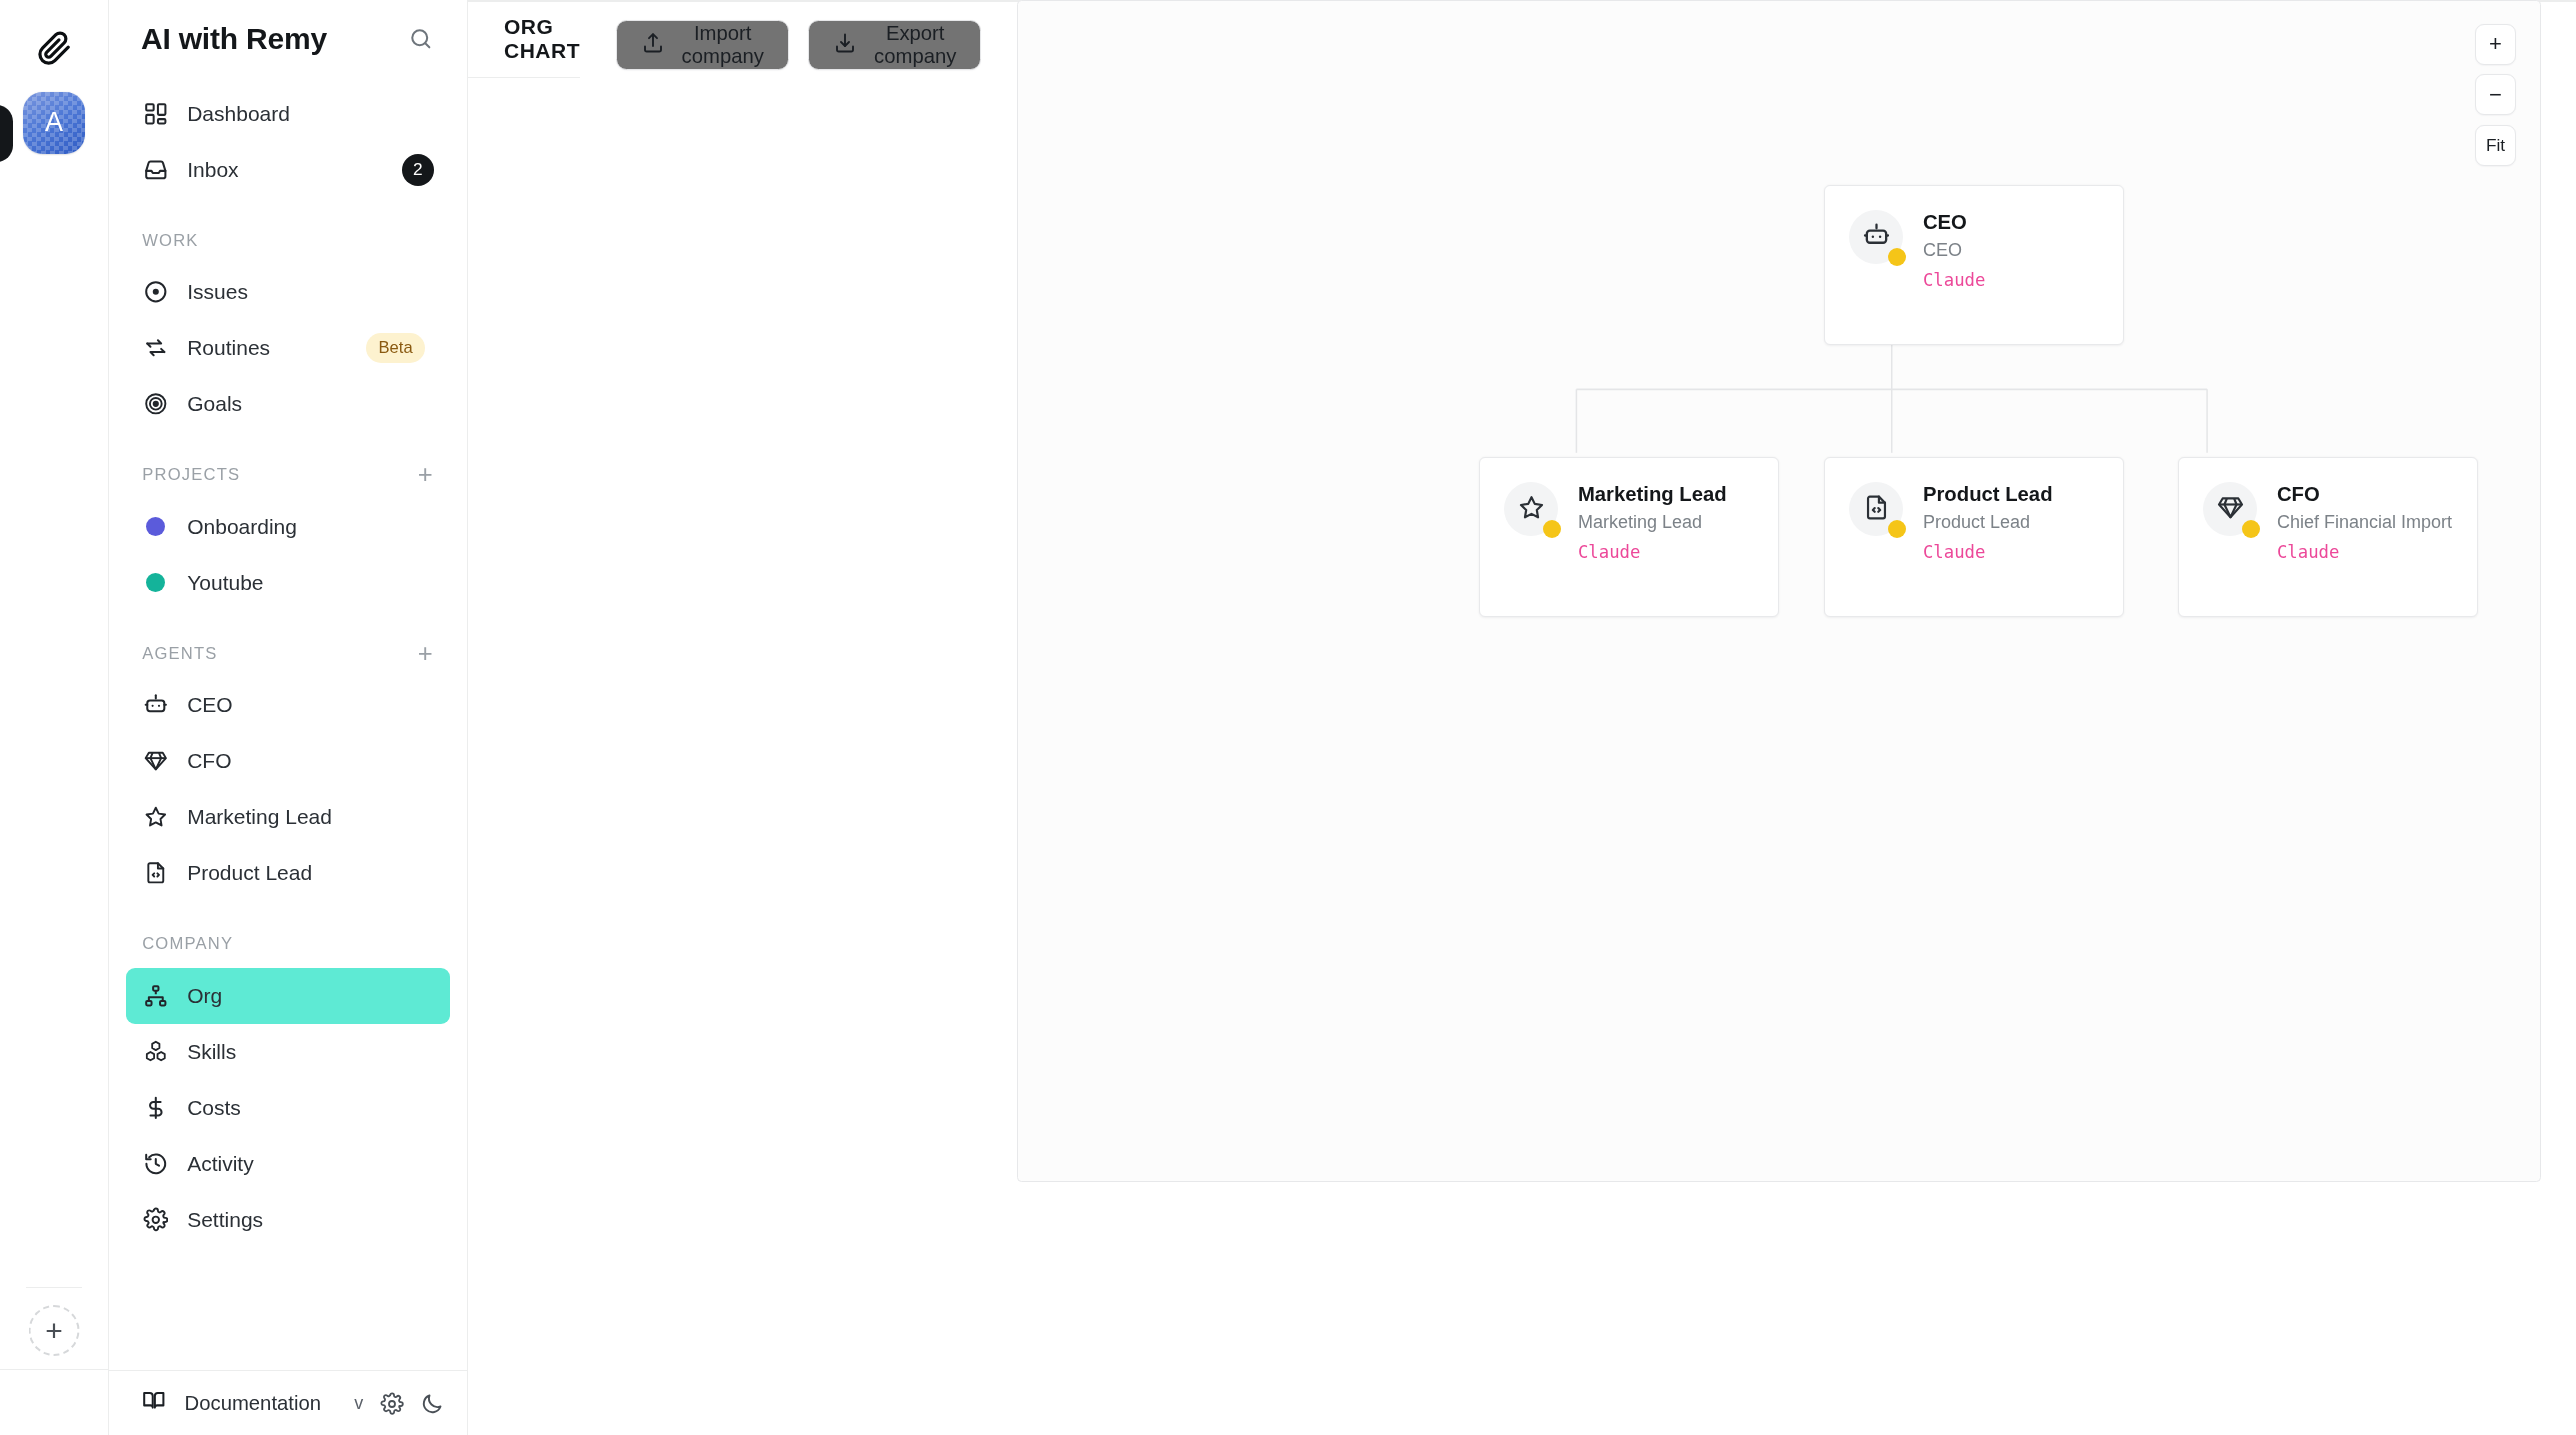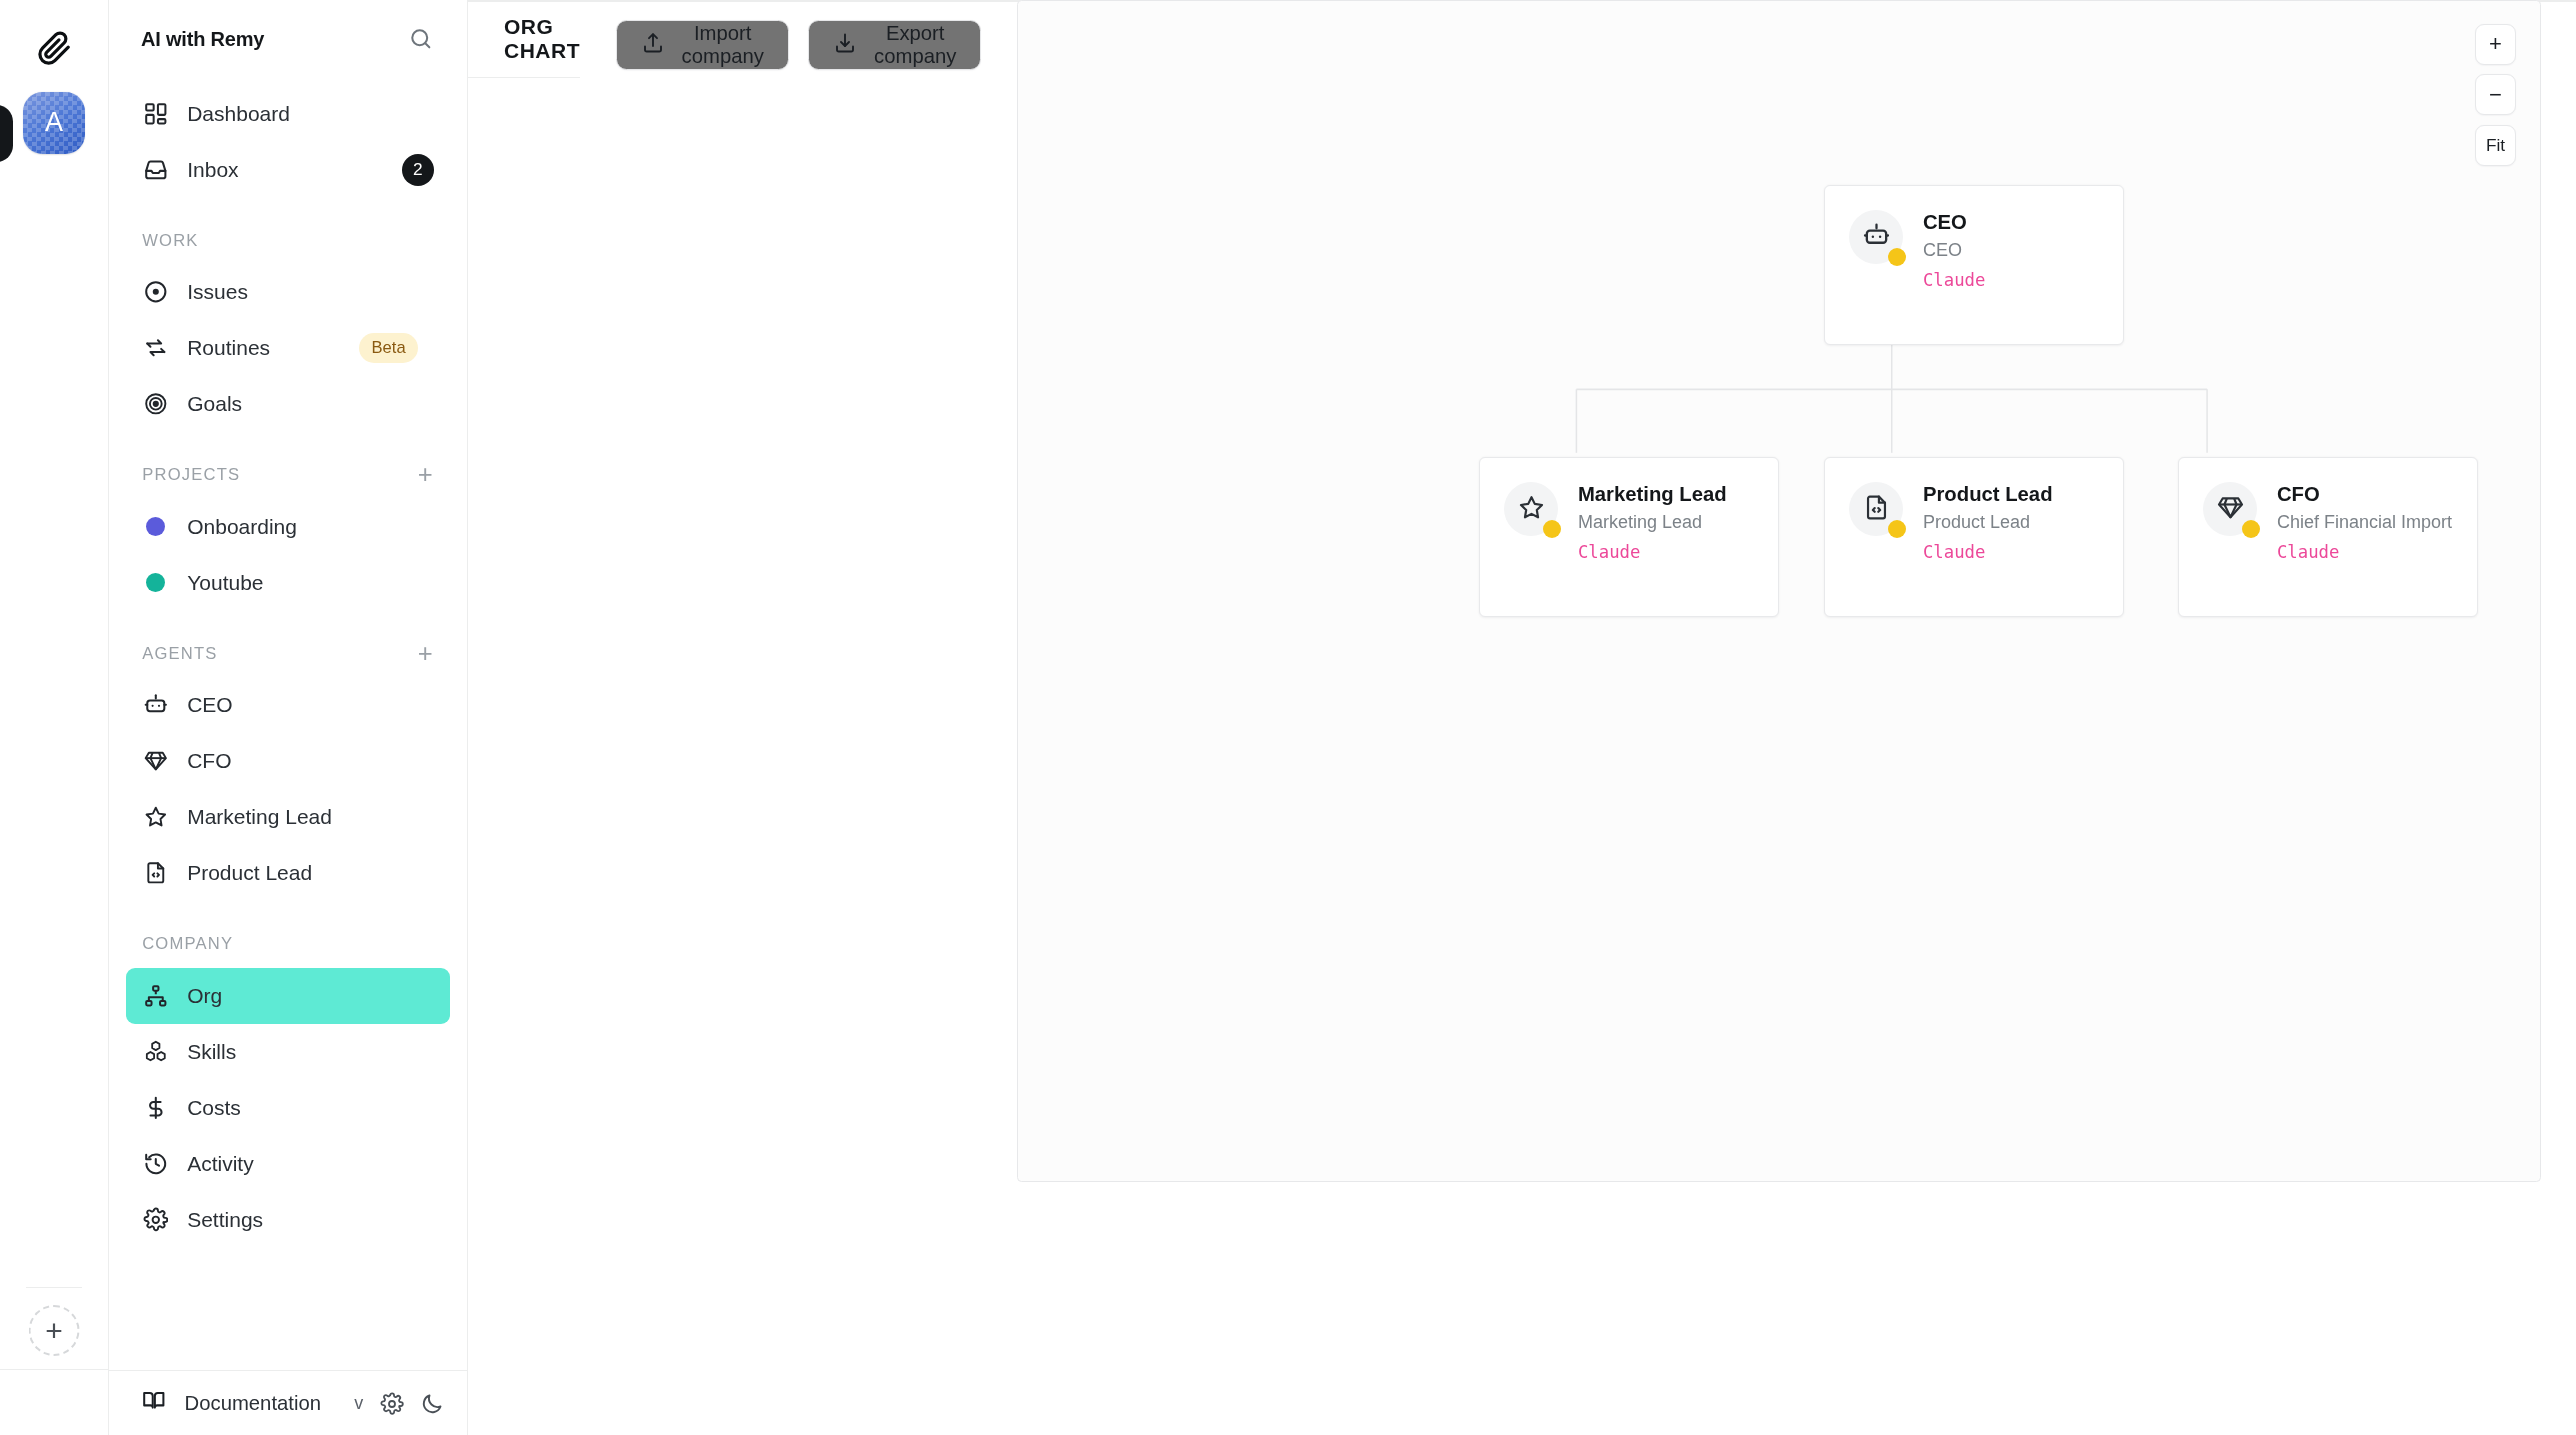--- a/index.html
+++ b/index.html
@@ -66,21 +66,21 @@
     background: #ffffff;
     border-right: 1.5px solid #eceded;
     display: flex; flex-direction: column;
     position: relative;
   }
   .sb-head {
     height: 78px; flex: 0 0 78px;
     display: flex; align-items: center; justify-content: space-between;
     padding: 0 30px 0 32px;
   }
-  .sb-title { font-size: 20px; font-weight: 700; letter-spacing: -0.2px; color: #14171a; }
+  .sb-title { font-size: 30px; font-weight: 700; letter-spacing: -0.2px; color: #14171a; }
   .sb-search { width: 33px; height: 33px; display: flex; align-items: center; justify-content: center; color: #6e757c; }
   .sb-search svg { width: 25.6px; height: 25.6px; }
 
   .sb-scroll { flex: 1 1 auto; padding-top: 7.5px; overflow: hidden; }
 
   .nav-item {
     display: flex; align-items: center;
     height: 56px; margin: 0 16.6px;
     padding: 0 16.6px;
     border-radius: 9px;
@@ -96,21 +96,21 @@
   .nav-label { white-space: nowrap; }
 
   .badge-count {
     position: absolute; right: 16.6px;
     min-width: 32px; height: 32px; padding: 0 9.8px;
     border-radius: 16px; background: #14171a; color: #fff;
     font-size: 17.3px; font-weight: 500;
     display: flex; align-items: center; justify-content: center;
   }
   .badge-beta {
-    position: absolute; right: 32px;
+    position: absolute; right: 25px;
     height: 30px; padding: 0 12.8px; border-radius: 15px;
     background: #fdf2cf; color: #8a5a11;
     font-size: 16.6px; font-weight: 500;
     display: flex; align-items: center; justify-content: center;
   }
 
   .sec-head {
     display: flex; align-items: center; justify-content: space-between;
     margin: 0 16.6px; padding: 0 16.6px;
     height: 47px;

